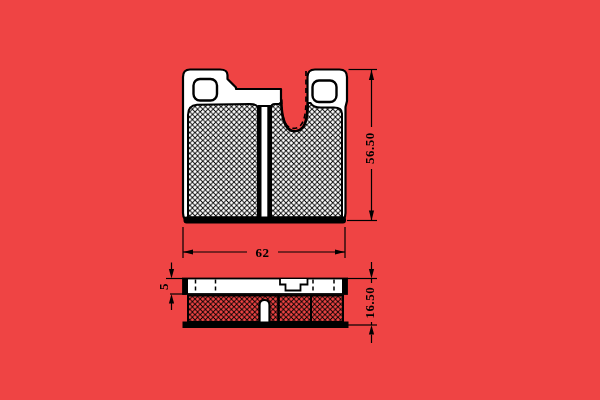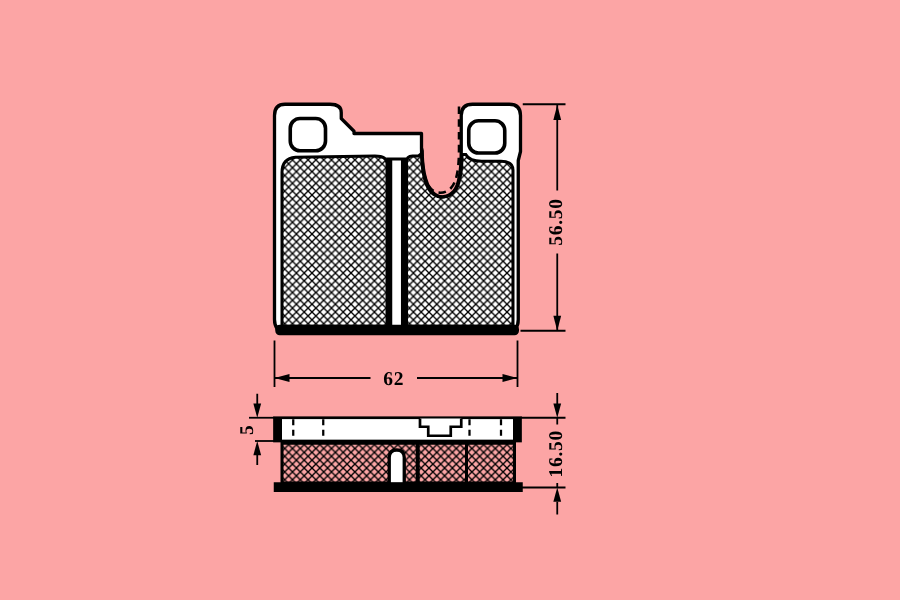--- a/index.html
+++ b/index.html
@@ -1,16 +1,16 @@
 <!DOCTYPE html>
 <html><head>
 <meta charset="utf-8">
 <style>
   html,body{margin:0;padding:0;background:#ffffff;}
-  #stage{position:relative;width:600px;height:400px;background:#fca5a5;overflow:hidden;
+  #stage{position:relative;width:600px;height:400px;background:#ef4444;overflow:hidden;
          font-family:"Liberation Serif", serif;}
   svg{display:block;}
   text{font-family:"Liberation Serif", serif;font-size:13px;font-weight:600;fill:#000;letter-spacing:0.5px;}
 </style>
 </head>
 <body>
 
 <div id="stage">
 <svg width="600" height="400" viewBox="0 0 600 400">
   <defs>

